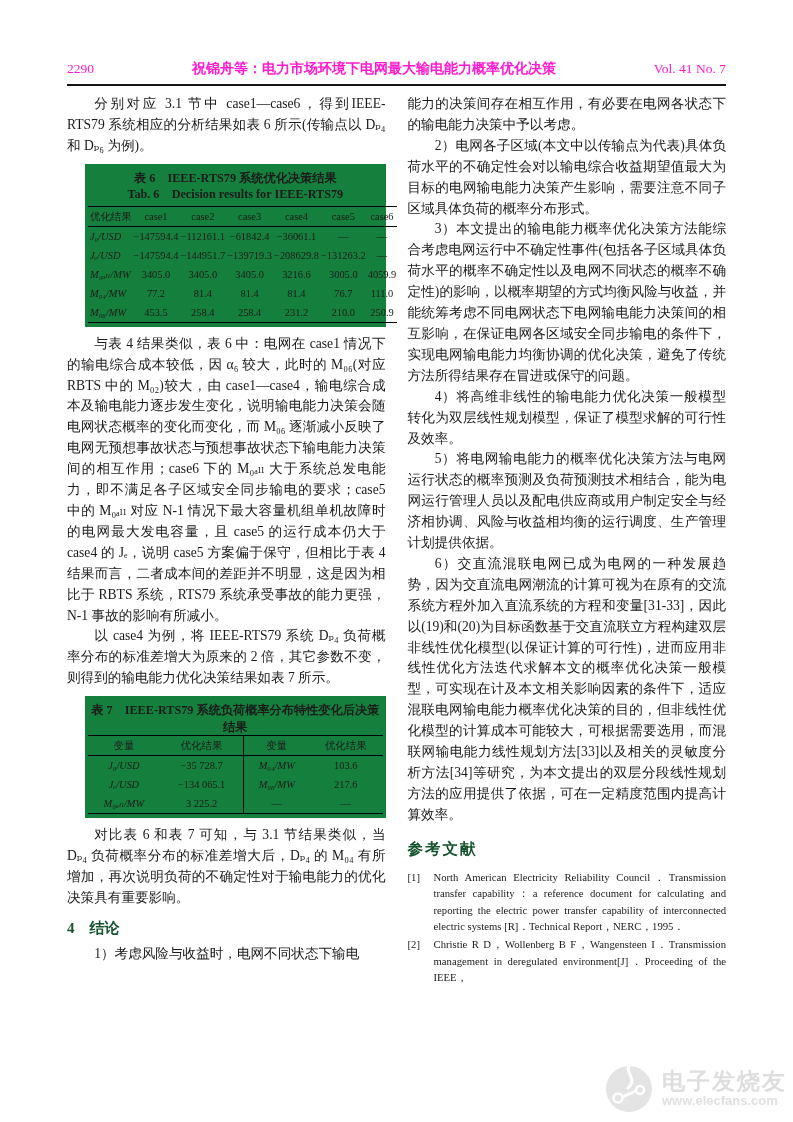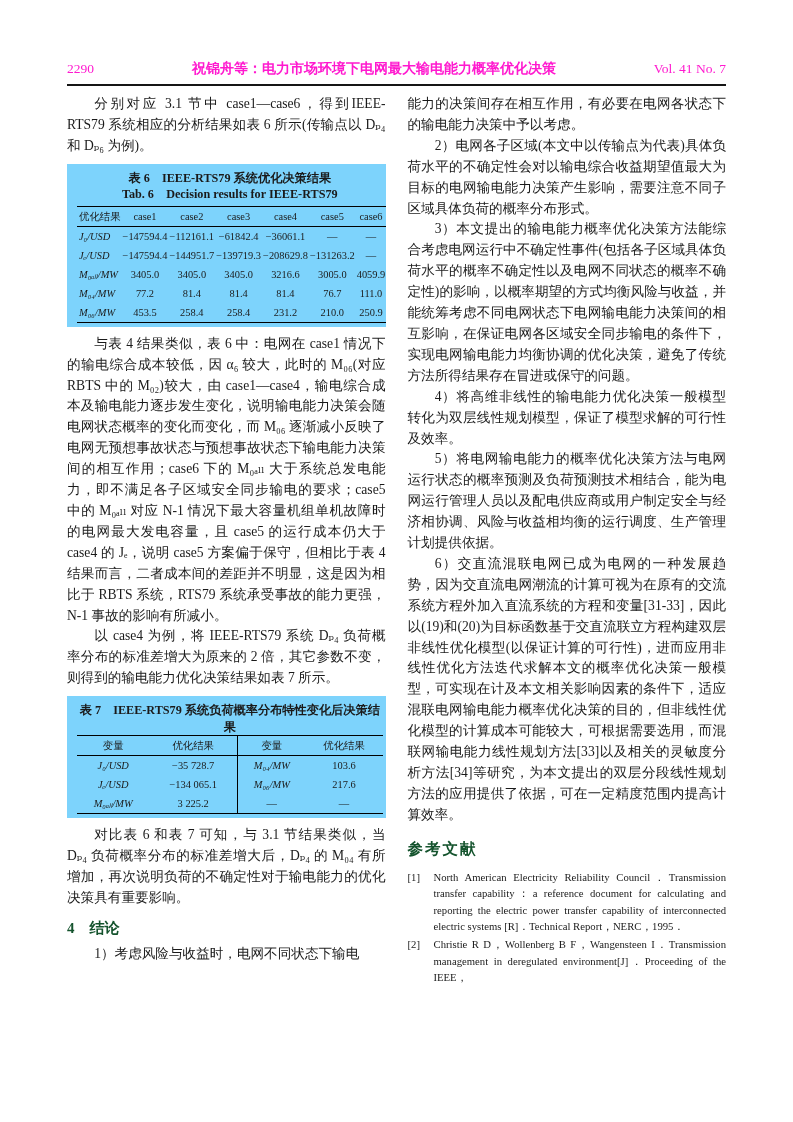--- a/index.html
+++ b/index.html
@@ -45,42 +45,42 @@
     margin: 9px 0 6px 0;
     font-size: 15px;
     font-weight: bold;
     color: #14532d;
     line-height: 20px;
   }
   .refs-head { margin: 13px 0 10px 0; font-size: 15.5px; letter-spacing: 2px; }
 
   
   .table-block {
-    background: #7dd3fc;
-    margin: 7px 0 7px 0;
-    padding: 6px 3px 4px 10px;
+    background: #15803d;
+    margin: 7px 0 7px 18px;
+    padding: 6px 3px 4px 3px;
   }
   .tbl-title-zh {
     text-align: center; font-weight: bold; font-size: 12.2px; line-height: 16.5px;
   }
   .tbl-title-en {
     text-align: center; font-weight: bold; font-size: 12.2px; line-height: 16.5px;
     margin-bottom: 3px;
   }
   .table-block table {
     width: 100%; border-collapse: collapse;
     font-size: 10.4px; line-height: 13px;
     border-top: 1.6px solid #000; border-bottom: 1.6px solid #000;
   }
   .table-block thead tr { border-bottom: 1px solid #000; }
   .table-block th, .table-block td {
     padding: 3px 1px; text-align: center; font-weight: normal; white-space: nowrap;
   }
   .t6 th:first-child, .t6 td:first-child { text-align: left; padding-left: 2px; }
-  .t6 td:first-child, .t7 td.lbl { font-style: italic; font-family: Liberation Serif, serif; }
+  .t6 td:first-child, .t7 td.lbl { font-style: italic; }
   .t7 th:nth-child(2), .t7 td:nth-child(2) { border-right: 1px solid #000; }
 
   
   .ref {
     display: flex; gap: 6px;
     font-size: 10.7px; line-height: 16.4px;
     text-align: justify;
     margin-bottom: 2px;
   }
   .ref-label { flex: 0 0 20px; }
@@ -241,14 +241,29 @@
         <span class="ref-label">[1]</span>
         <span class="ref-text">North American Electricity Reliability Council．Transmission transfer capability：a reference document for calculating and reporting the electric power transfer capability of interconnected electric systems [R]．Technical Report，NERC，1995．</span>
       </div>
       <div class="ref">
         <span class="ref-label">[2]</span>
         <span class="ref-text">Christie R D，Wollenberg B F，Wangensteen I．Transmission management in deregulated environment[J]．Proceeding of the IEEE，</span>
       </div>
     </div>
   </div>
 
+  <div class="watermark">
+    <span>
+      <svg width="54" height="54" viewBox="0 0 54 54">
+        <circle cx="27" cy="29" r="23" fill="#e4e4e4"></circle>
+        <path d="M29 3 C 20 12, 37 18, 26 28" fill="none" stroke="#ffffff" stroke-width="3" stroke-linecap="round"></path>
+        <line x1="18" y1="38" x2="36" y2="30" stroke="#ffffff" stroke-width="2.5"></line>
+        <circle cx="16" cy="38" r="4.5" fill="#e4e4e4" stroke="#ffffff" stroke-width="2.5"></circle>
+        <circle cx="38" cy="30" r="4" fill="#e4e4e4" stroke="#ffffff" stroke-width="2.5"></circle>
+      </svg>
+    </span>
+    <span class="wm-text">
+      <span class="wm-name">电子发烧友</span>
+      <span class="wm-url">www.elecfans.com</span>
+    </span>
+  </div>
 
 </div>
 
 </body></html>

